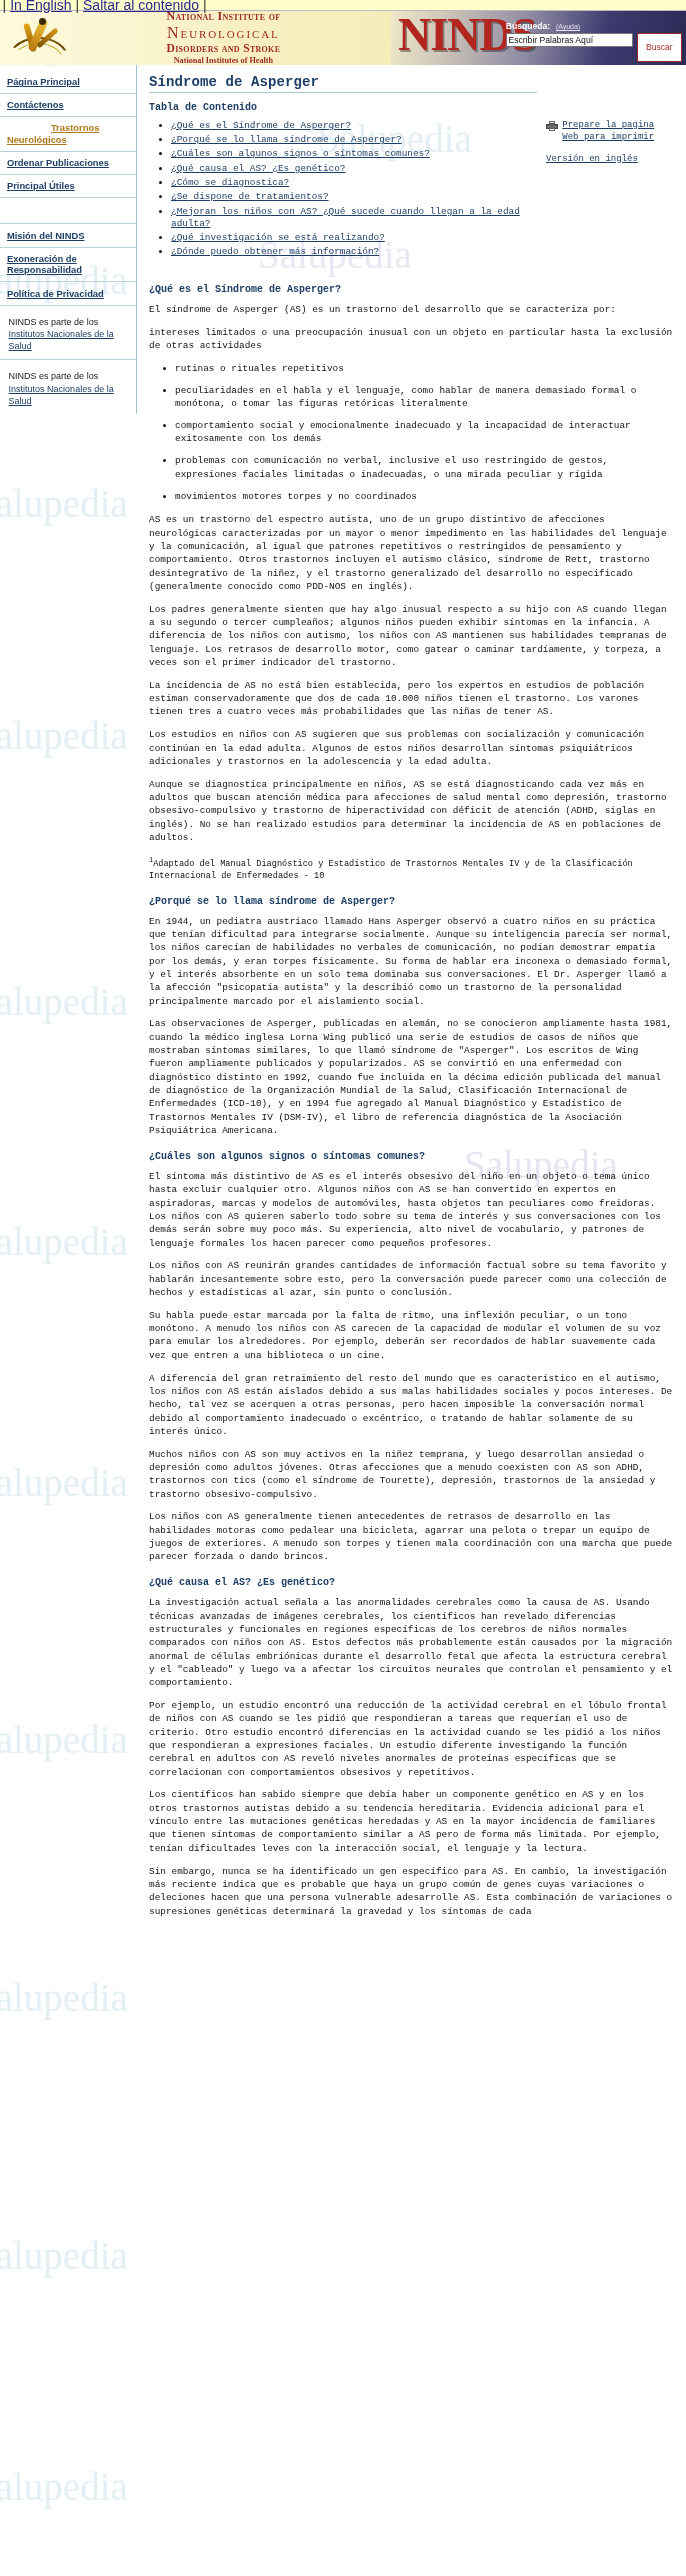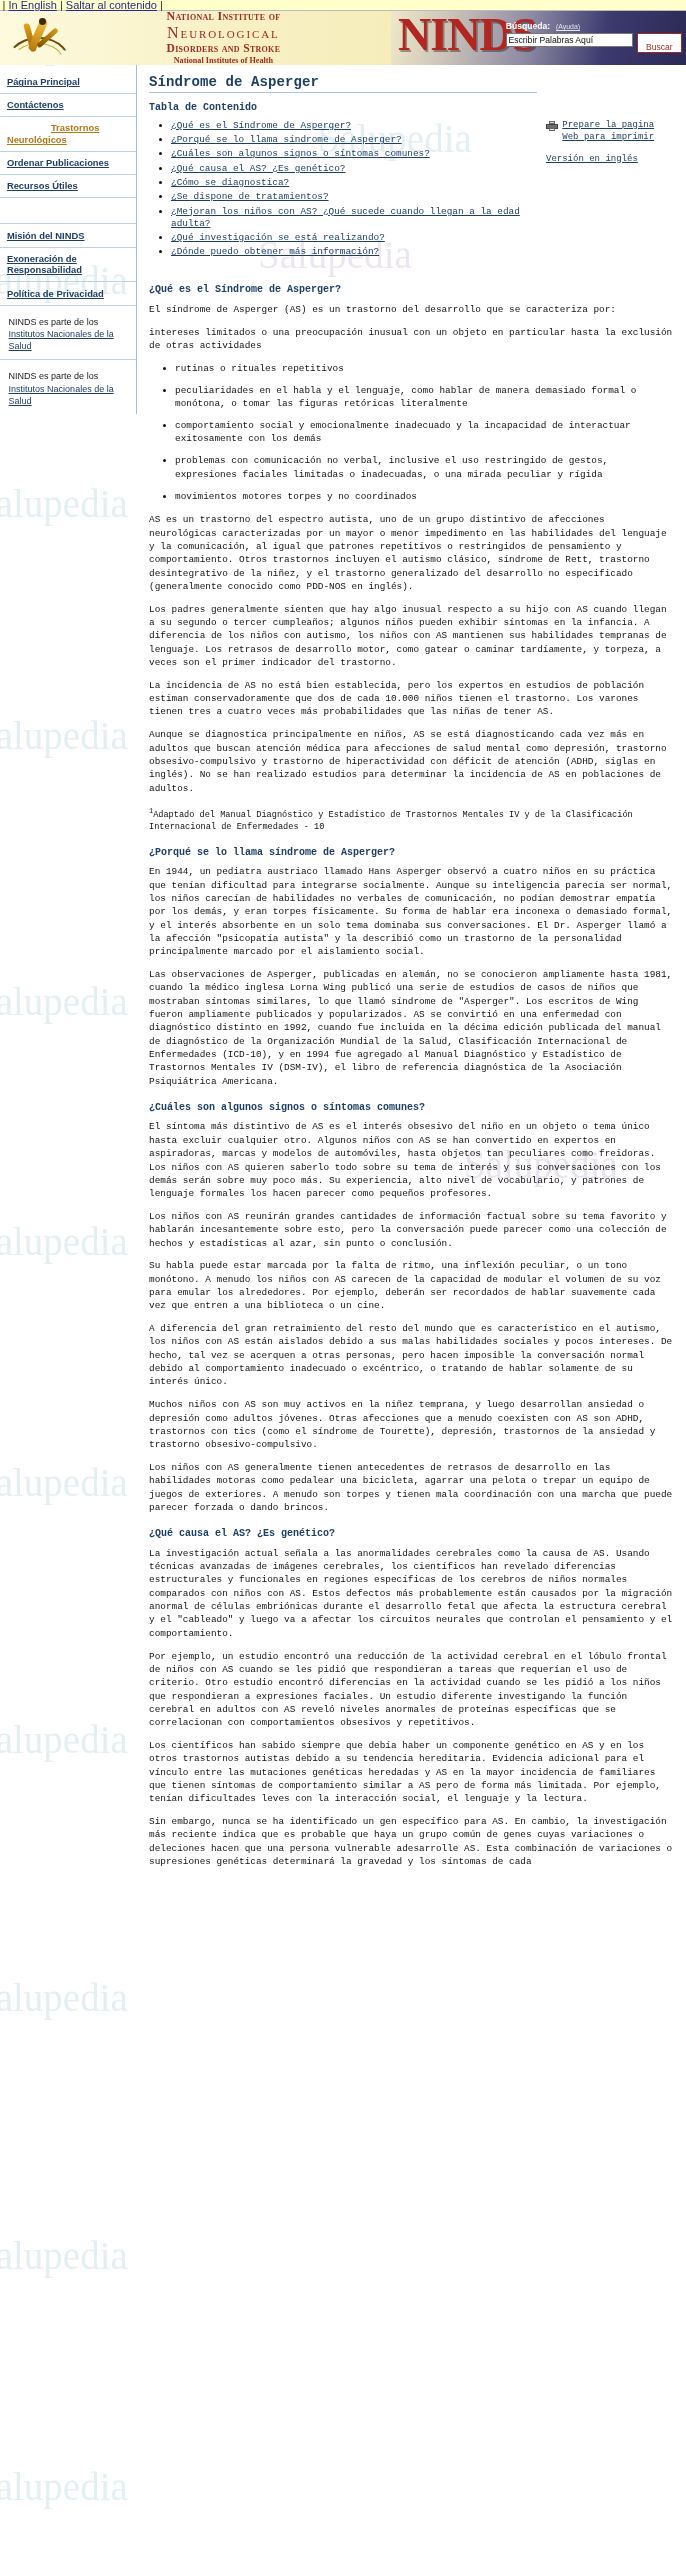--- a/index.html
+++ b/index.html
@@ -26,21 +26,21 @@
     white-space: nowrap;
     z-index: 0;
   }
 
   
   #skipbar {
     background: #ffffcc;
     border-bottom: 0.9px solid #bbb;
     height: 11px;
     line-height: 11px;
-    font-size: 11px;
+    font-size: 14px;
     padding-left: 2.6px;
     position: relative;
     z-index: 3;
   }
   #skipbar a { color: #2a2a8c; text-decoration: underline; }
   #skipbar span.sep { color:#333; }
 
   
   #banner {
     height: 54px;
@@ -121,21 +121,21 @@
     flex: 1;
     height: 13.7px;
     font-size: 8.6px;
     font-family: "Liberation Sans", sans-serif;
     border: 0.9px solid #777;
     background: #ffffff;
     color: #111;
     padding: 0 1.7px;
   }
   #search-btn {
-    width: 45px; height: 20px;
+    width: 45px; height: 29px;
     font-size: 8.6px;
     font-family: "Liberation Sans", sans-serif;
     background: #ffffff;
     color: #9e2b25;
     border: 1.7px solid #9e2b25;
     cursor: pointer;
     padding: 8px;
   }
 
   
@@ -292,21 +292,21 @@
     <div class="nav-cell">
       <a href="#">Contáctenos</a>
     </div>
     <div class="nav-cell gold">
       <a href="#">Trastornos Neurológicos</a>
     </div>
     <div class="nav-cell">
       <a href="#">Ordenar Publicaciones</a>
     </div>
     <div class="nav-cell">
-      <a href="#">Recursos Útiles</a>
+      <a href="#">Principal Útiles</a>
     </div>
     <div class="nav-cell spacer"></div>
     <div class="nav-cell">
       <a href="#">Misión del NINDS</a>
     </div>
     <div class="nav-cell">
       <a href="#">Exoneración de Responsabilidad</a>
     </div>
     <div class="nav-cell">
       <a href="#">Política de Privacidad</a>
@@ -361,20 +361,21 @@
     <ul class="bullets">
       <li>rutinas o rituales repetitivos</li>
       <li>peculiaridades en el habla y el lenguaje, como hablar de manera demasiado formal o monótona, o tomar las figuras retóricas literalmente</li>
       <li>comportamiento social y emocionalmente inadecuado y la incapacidad de interactuar exitosamente con los demás</li>
       <li>problemas con comunicación no verbal, inclusive el uso restringido de gestos, expresiones faciales limitadas o inadecuadas, o una mirada peculiar y rígida</li>
       <li>movimientos motores torpes y no coordinados</li>
     </ul>
     <p class="body">AS es un trastorno del espectro autista, uno de un grupo distintivo de afecciones neurológicas caracterizadas por un mayor o menor impedimento en las habilidades del lenguaje y la comunicación, al igual que patrones repetitivos o restringidos de pensamiento y comportamiento.  Otros trastornos incluyen el autismo clásico, síndrome de Rett, trastorno desintegrativo de la niñez, y el trastorno generalizado del desarrollo no especificado (generalmente conocido como PDD-NOS en inglés).</p>
     <p class="body">Los padres generalmente sienten que hay algo inusual respecto a su hijo con AS cuando llegan a su segundo o tercer cumpleaños; algunos niños pueden exhibir síntomas en la infancia.  A diferencia de los niños con  autismo, los niños con  AS mantienen sus habilidades tempranas de lenguaje.  Los retrasos de desarrollo motor, como gatear o caminar tardíamente, y torpeza, a veces son el primer indicador del trastorno.</p>
     <p class="body">La incidencia de AS no está bien establecida, pero los expertos en estudios de población estiman conservadoramente que dos de cada 10.000 niños tienen el trastorno.  Los varones tienen tres a cuatro veces más probabilidades que las niñas de tener AS.</p>
+    <p class="body">Los estudios en niños con AS sugieren que sus problemas con socialización y comunicación continúan en la edad adulta.  Algunos de estos niños desarrollan síntomas psiquiátricos adicionales y trastornos en la adolescencia y la edad adulta.</p>
     <p class="body">Aunque se diagnostica principalmente en niños, AS se está diagnosticando cada vez más en adultos que buscan atención médica para afecciones de salud mental como depresión, trastorno obsesivo-compulsivo y trastorno de hiperactividad con déficit de atención (ADHD, siglas en inglés).  No se han realizado estudios para determinar la incidencia de AS en poblaciones de adultos.</p>
     <p class="fnote">
       <sup>1</sup><span>Adaptado del Manual Diagnóstico y Estadístico de Trastornos Mentales IV y de la  Clasificación Internacional de Enfermedades - 10</span>
     </p>
 
     <h3 class="sec">¿Porqué se lo llama síndrome de Asperger?</h3>
     <p class="body">En 1944, un pediatra austriaco llamado Hans Asperger observó a cuatro niños en su práctica que tenían dificultad para integrarse socialmente.  Aunque su inteligencia parecía ser normal, los niños carecían de habilidades no verbales de comunicación, no podían demostrar empatía por los demás, y eran torpes físicamente.  Su forma de hablar era inconexa o demasiado formal, y el interés absorbente en un solo tema dominaba sus conversaciones.   El Dr. Asperger llamó a la afección "psicopatía autista" y la describió como un trastorno de la personalidad principalmente marcado por el aislamiento social.</p>
     <p class="body">Las observaciones de Asperger, publicadas en alemán, no se conocieron ampliamente hasta 1981, cuando la médico inglesa Lorna Wing publicó una serie de estudios de casos de niños que mostraban síntomas similares, lo que llamó síndrome de "Asperger".  Los escritos de Wing fueron ampliamente publicados y popularizados.  AS se convirtió en una enfermedad con diagnóstico distinto en 1992, cuando fue incluida en la décima edición publicada del manual de diagnóstico de la Organización Mundial de la Salud, Clasificación Internacional de Enfermedades (ICD-10), y en 1994 fue agregado al Manual Diagnóstico y Estadístico de Trastornos Mentales IV (DSM-IV), el libro de referencia diagnóstica de la Asociación Psiquiátrica Americana.</p>
 
     <h3 class="sec">¿Cuáles son algunos signos o síntomas comunes?</h3>

